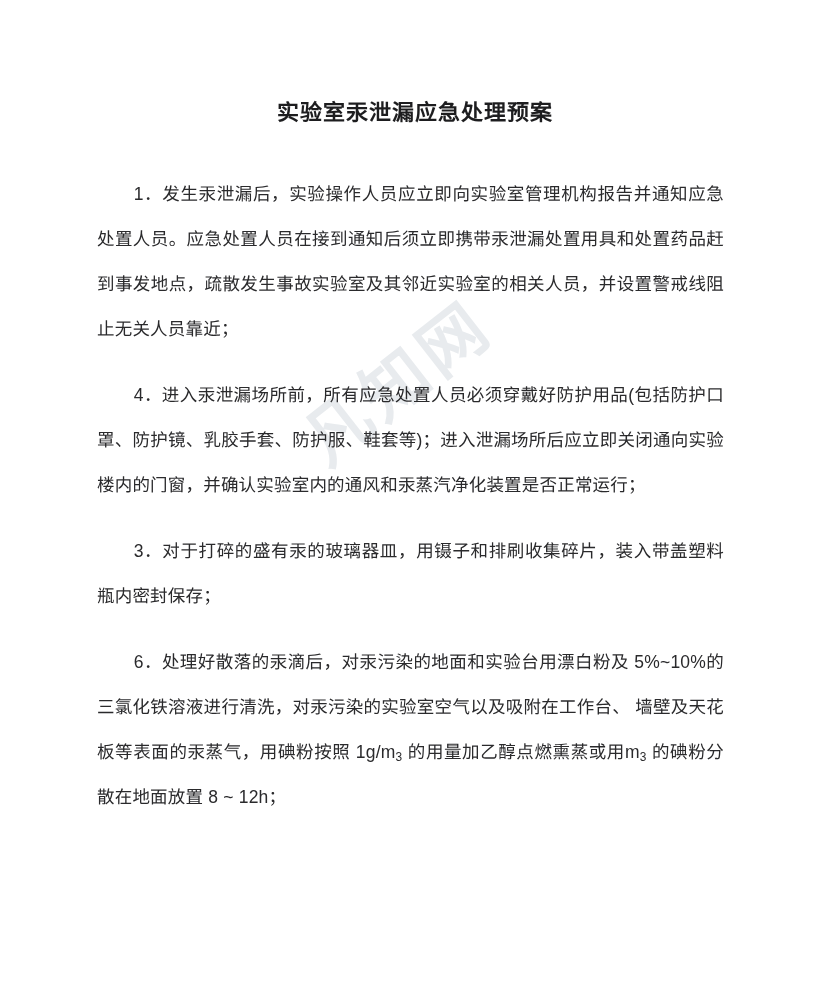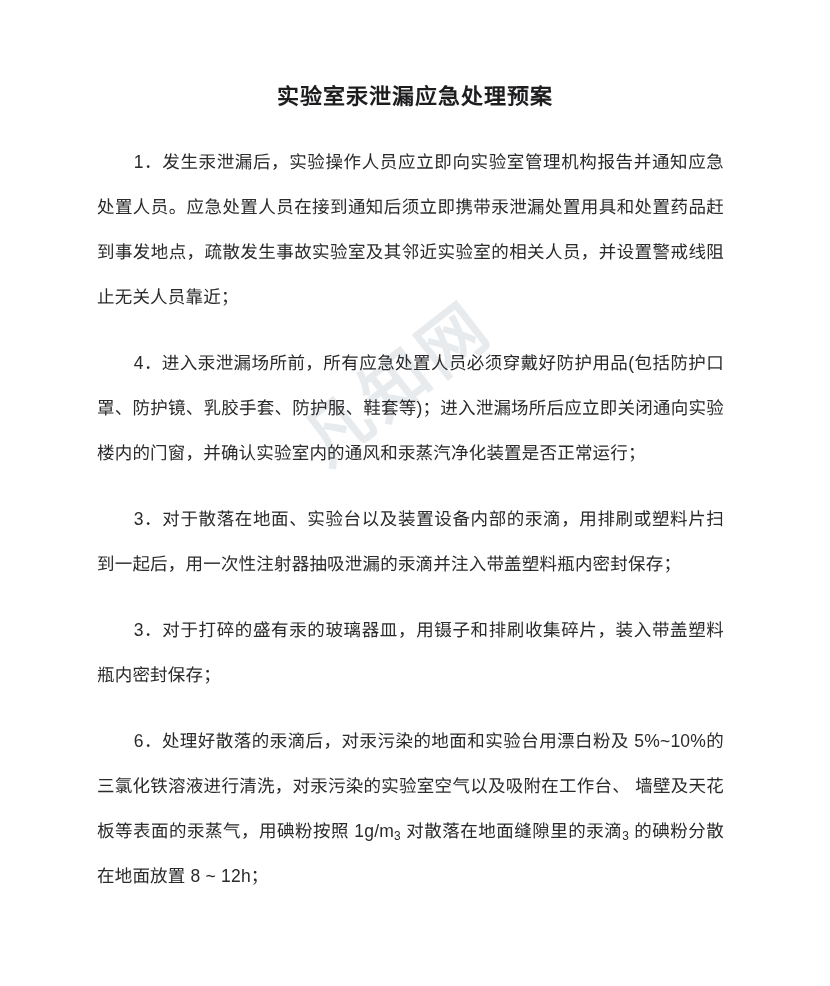--- a/index.html
+++ b/index.html
@@ -46,21 +46,21 @@
     z-index: 0;
   }
 
   .content {
     position: relative;
     z-index: 1;
     padding: 0;
   }
 
   .doc-title {
-    margin: 0;
+    margin: 16px;
     padding-top: 78px;
     text-align: center;
     font-size: 22px;
     font-weight: 700;
     letter-spacing: 1px;
     color: #1d1d1f;
   }
 
   .body-text {
     margin: 0;
@@ -100,24 +100,23 @@
   <div class="content">
 
     <h1 class="doc-title">实验室汞泄漏应急处理预案</h1>
 
     <div class="body-text">
 
       <p class="para">1．发生汞泄漏后，实验操作人员应立即向实验室管理机构报告并通知应急处置人员。应急处置人员在接到通知后须立即携带汞泄漏处置用具和处置药品赶到事发地点，疏散发生事故实验室及其邻近实验室的相关人员，并设置警戒线阻止无关人员靠近；</p>
 
       <p class="para">4．进入汞泄漏场所前，所有应急处置人员必须穿戴好防护用品(包括防护口罩、防护镜、乳胶手套、防护服、鞋套等)；进入泄漏场所后应立即关闭通向实验楼内的门窗，并确认实验室内的通风和汞蒸汽净化装置是否正常运行；</p>
 
-      <p class="para">3．对于散落在地面、实验台以及装置设备内部的汞滴，用排刷或塑料片扫到一起后，用一次性注射器抽吸泄漏的汞滴并注入带盖塑料瓶内密封保存；</p>
 
       <p class="para">3．对于打碎的盛有汞的玻璃器皿，用镊子和排刷收集碎片，装入带盖塑料瓶内密封保存；</p>
 
 
       <p class="para">
-        <span>6．处理好散落的汞滴后，对汞污染的地面和实验台用漂白粉及 5%~10%的三氯化铁溶液进行清洗，对汞污染的实验室空气以及吸附在工作台、 墙壁及天花板等表面的汞蒸气，用碘粉按照 1g/m</span><sub>3</sub><span> 对散落在地面缝隙里的汞滴</span><sub>3</sub><span> 的碘粉分散在地面放置 8 ~ 12h；</span>
+        <span>6．处理好散落的汞滴后，对汞污染的地面和实验台用漂白粉及 5%~10%的三氯化铁溶液进行清洗，对汞污染的实验室空气以及吸附在工作台、 墙壁及天花板等表面的汞蒸气，用碘粉按照 1g/m</span><sub>3</sub><span> 的用量加乙醇点燃熏蒸或用m</span><sub>3</sub><span> 的碘粉分散在地面放置 8 ~ 12h；</span>
       </p>
 
     </div>
   </div>
 </div>
 
 </body></html>

